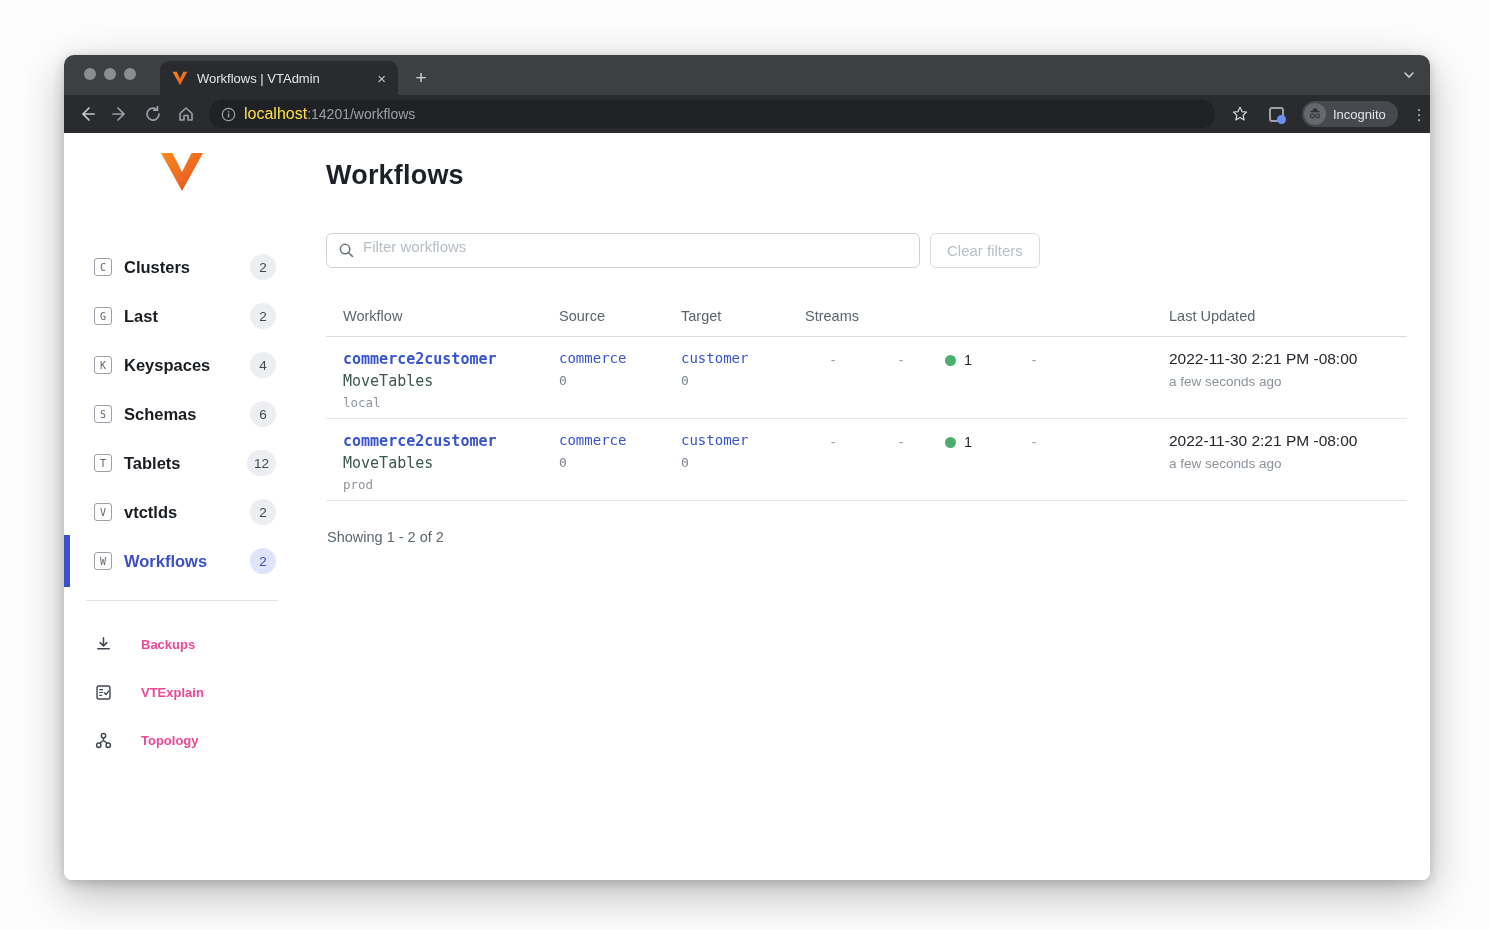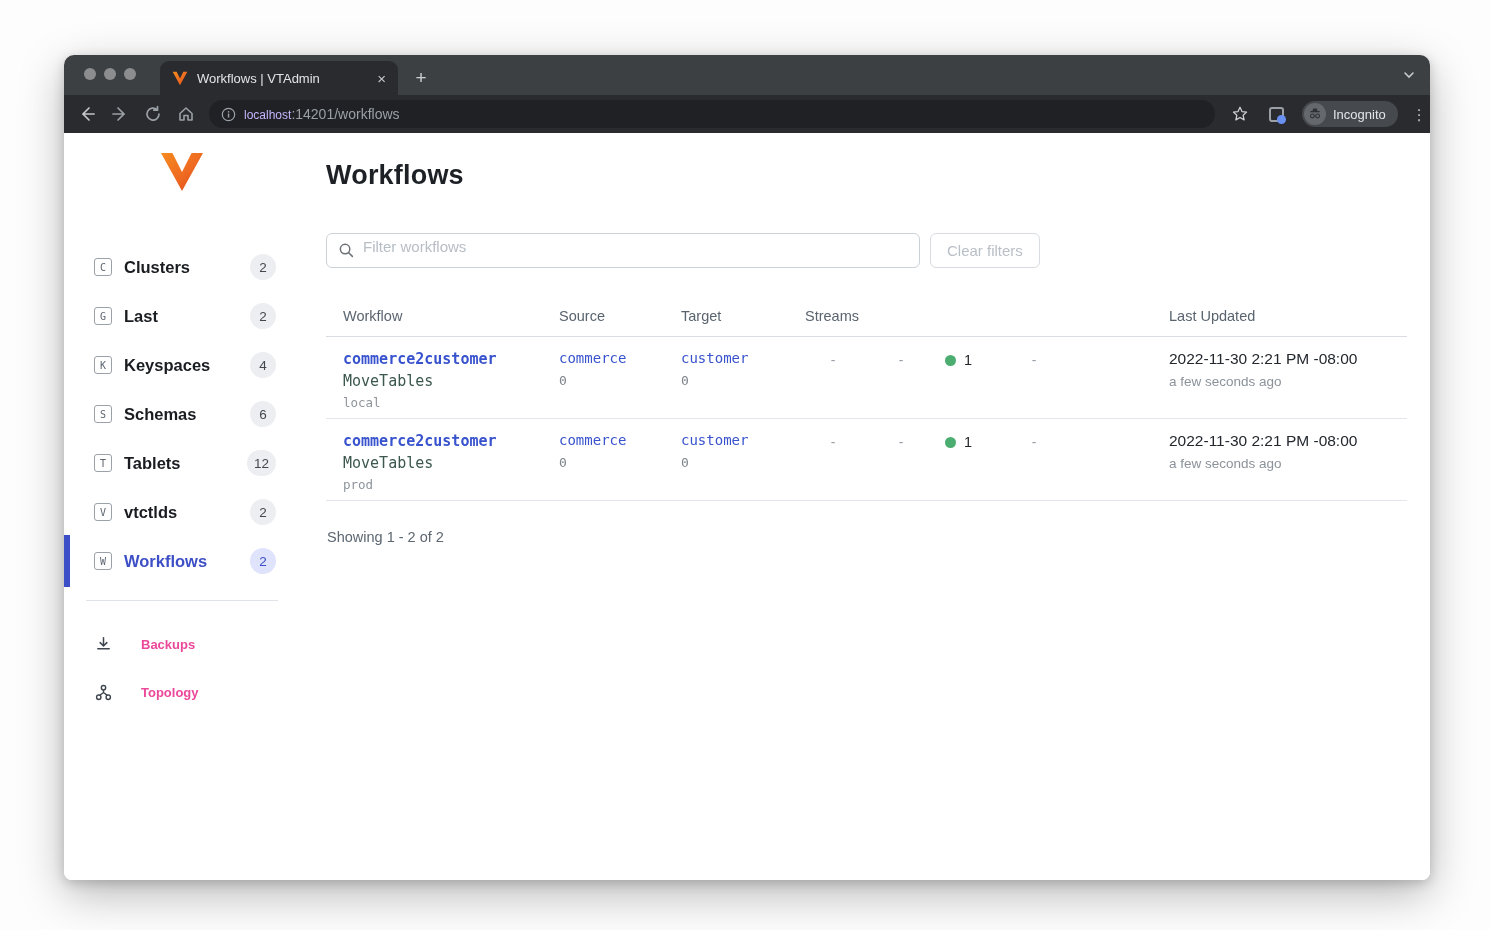--- a/index.html
+++ b/index.html
@@ -26,21 +26,21 @@
   .newtab-btn{ position:absolute; left:344px; top:10px; width:26px; height:26px; color:#cdd0d2; font-size:19px; text-align:center; line-height:25px; }
   .tabsearch-chevron{ position:absolute; right:14px; top:13px; }
 
   
   .toolbar{ position:relative; height:38px; background:#292b2e; display:flex; align-items:center; }
   .nav-ico{ width:20px; height:20px; margin-left:13px; flex:0 0 auto; }
   .urlbar{
     margin-left:13px; width:1006px; height:28px; background:#1f2124; border-radius:14px;
     display:flex; align-items:center; padding:0 12px; gap:8px;
   }
-  .url-host{ color:#c4b5fd; font-size:12px; }
+  .url-host{ color:#fde047; font-size:16px; }
   .url-rest{ color:#9aa0a6; font-size:14px; }
   .star-ico{ margin-left:16px; }
   .panel-ico{ position:relative; margin-left:20px; width:15px; height:15px; border:2px solid #9aa0a6; border-radius:3px; }
   .panel-ico i{ position:absolute; right:-4px; bottom:-4px; width:9px; height:9px; background:#6a91f2; border-radius:50%; }
   .incog-pill{ margin-left:18px; height:26px; background:#46494d; border-radius:13px; display:flex; align-items:center; padding:0 12px 0 2px; gap:7px; }
   .incog-circle{ width:22px; height:22px; border-radius:50%; background:#65696e; display:flex; align-items:center; justify-content:center; }
   .incog-label{ color:#e3e5e8; font-size:13px; }
   .kebab{ margin-left:14px; color:#bdc1c5; font-size:15px; letter-spacing:0; line-height:5px; width:8px; text-align:center; }
 
   
@@ -244,20 +244,28 @@
       <ul class="tools">
         <li>
           <svg class="tool-ico" viewBox="0 0 20 20">
             <path d="M10 3 V11 M6.5 8 L10 11.5 L13.5 8" stroke="#3f464d" stroke-width="1.6" fill="none" stroke-linecap="round" stroke-linejoin="round"></path>
             <path d="M4 14.5 H16" stroke="#3f464d" stroke-width="1.6" stroke-linecap="round"></path>
           </svg>
           <span class="tool-label">Backups</span>
         </li>
         <li>
           <svg class="tool-ico" viewBox="0 0 20 20">
+            <rect x="3.2" y="3.2" width="13.6" height="13.6" rx="2" stroke="#3f464d" stroke-width="1.5" fill="none"></rect>
+            <path d="M6 7 H9 M6 10 H9 M6 13 H8" stroke="#3f464d" stroke-width="1.3" stroke-linecap="round"></path>
+            <path d="M11 10.5 L12.7 12.2 L15.3 8.6" stroke="#3f464d" stroke-width="1.5" fill="none" stroke-linecap="round" stroke-linejoin="round"></path>
+          </svg>
+          <span class="tool-label">VTExplain</span>
+        </li>
+        <li>
+          <svg class="tool-ico" viewBox="0 0 20 20">
             <circle cx="10" cy="5" r="2.3" stroke="#3f464d" stroke-width="1.5" fill="none"></circle>
             <circle cx="5" cy="15" r="2.3" stroke="#3f464d" stroke-width="1.5" fill="none"></circle>
             <circle cx="15" cy="15" r="2.3" stroke="#3f464d" stroke-width="1.5" fill="none"></circle>
             <path d="M10 7.3 V10 M10 10 L6 13 M10 10 L14 13" stroke="#3f464d" stroke-width="1.4" fill="none"></path>
           </svg>
           <span class="tool-label">Topology</span>
         </li>
       </ul>
     </aside>
 

